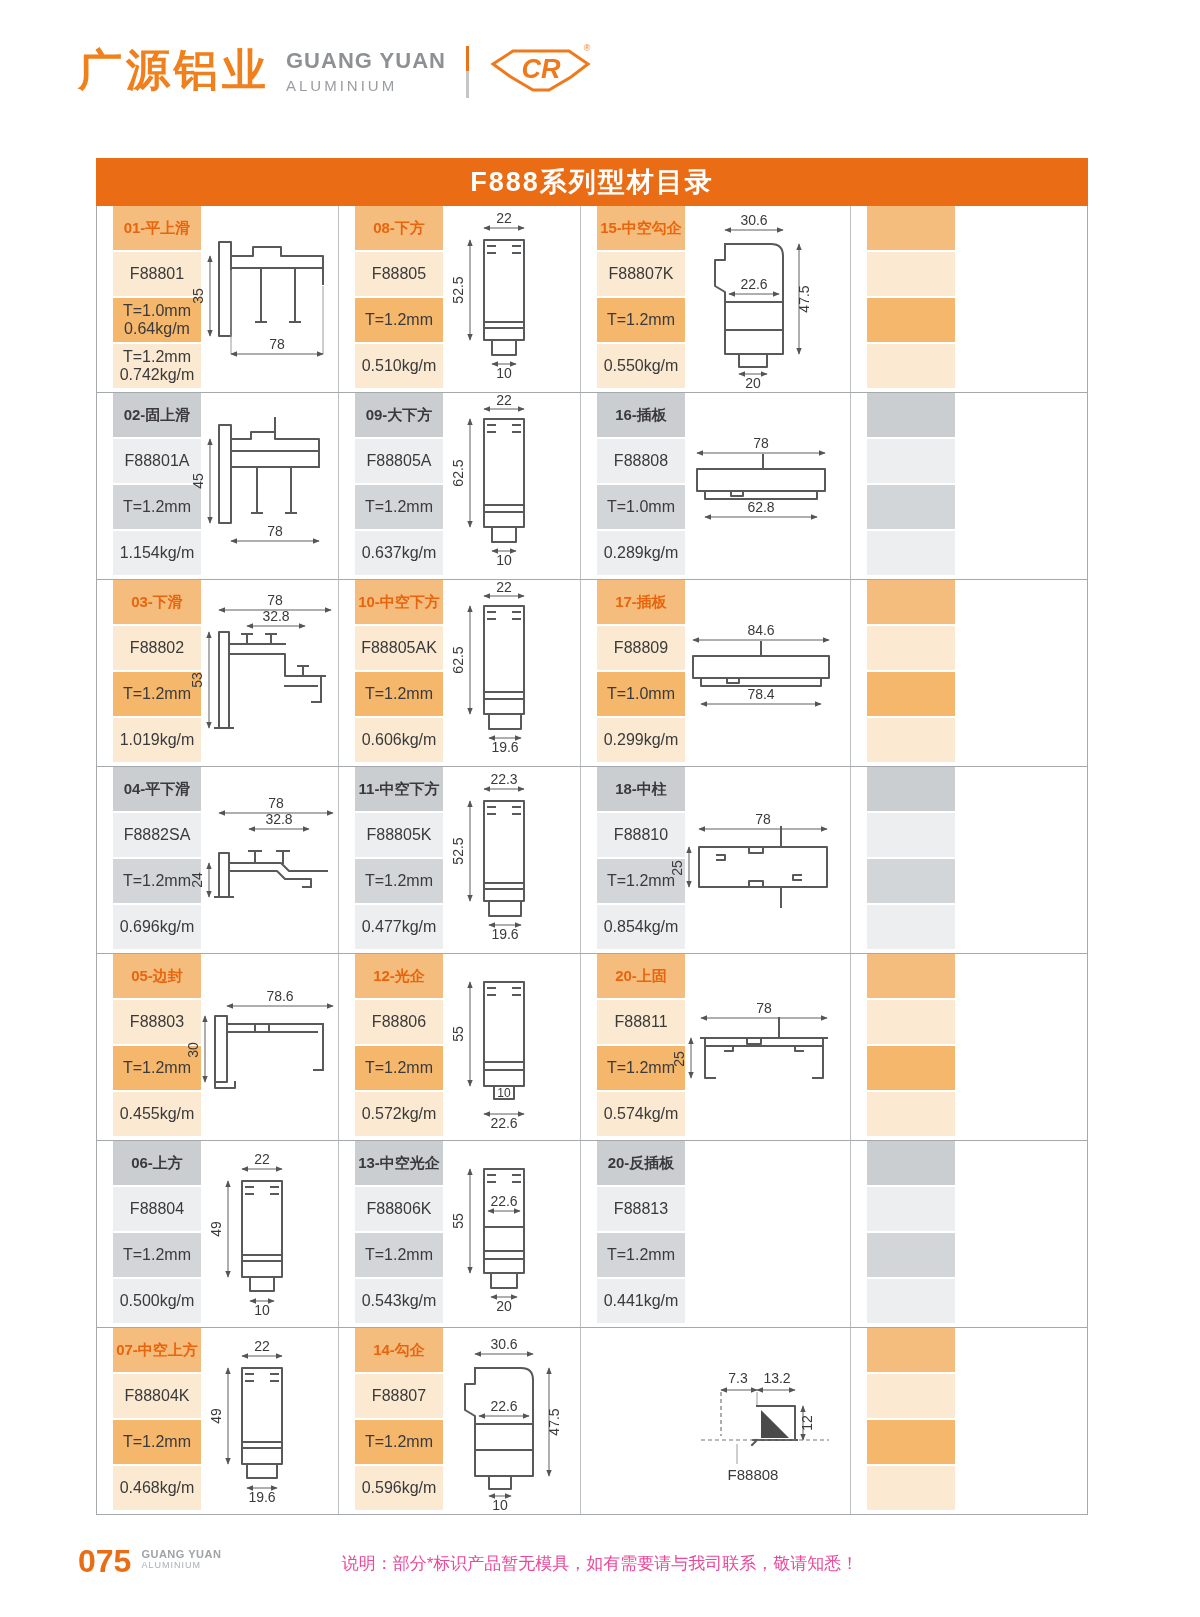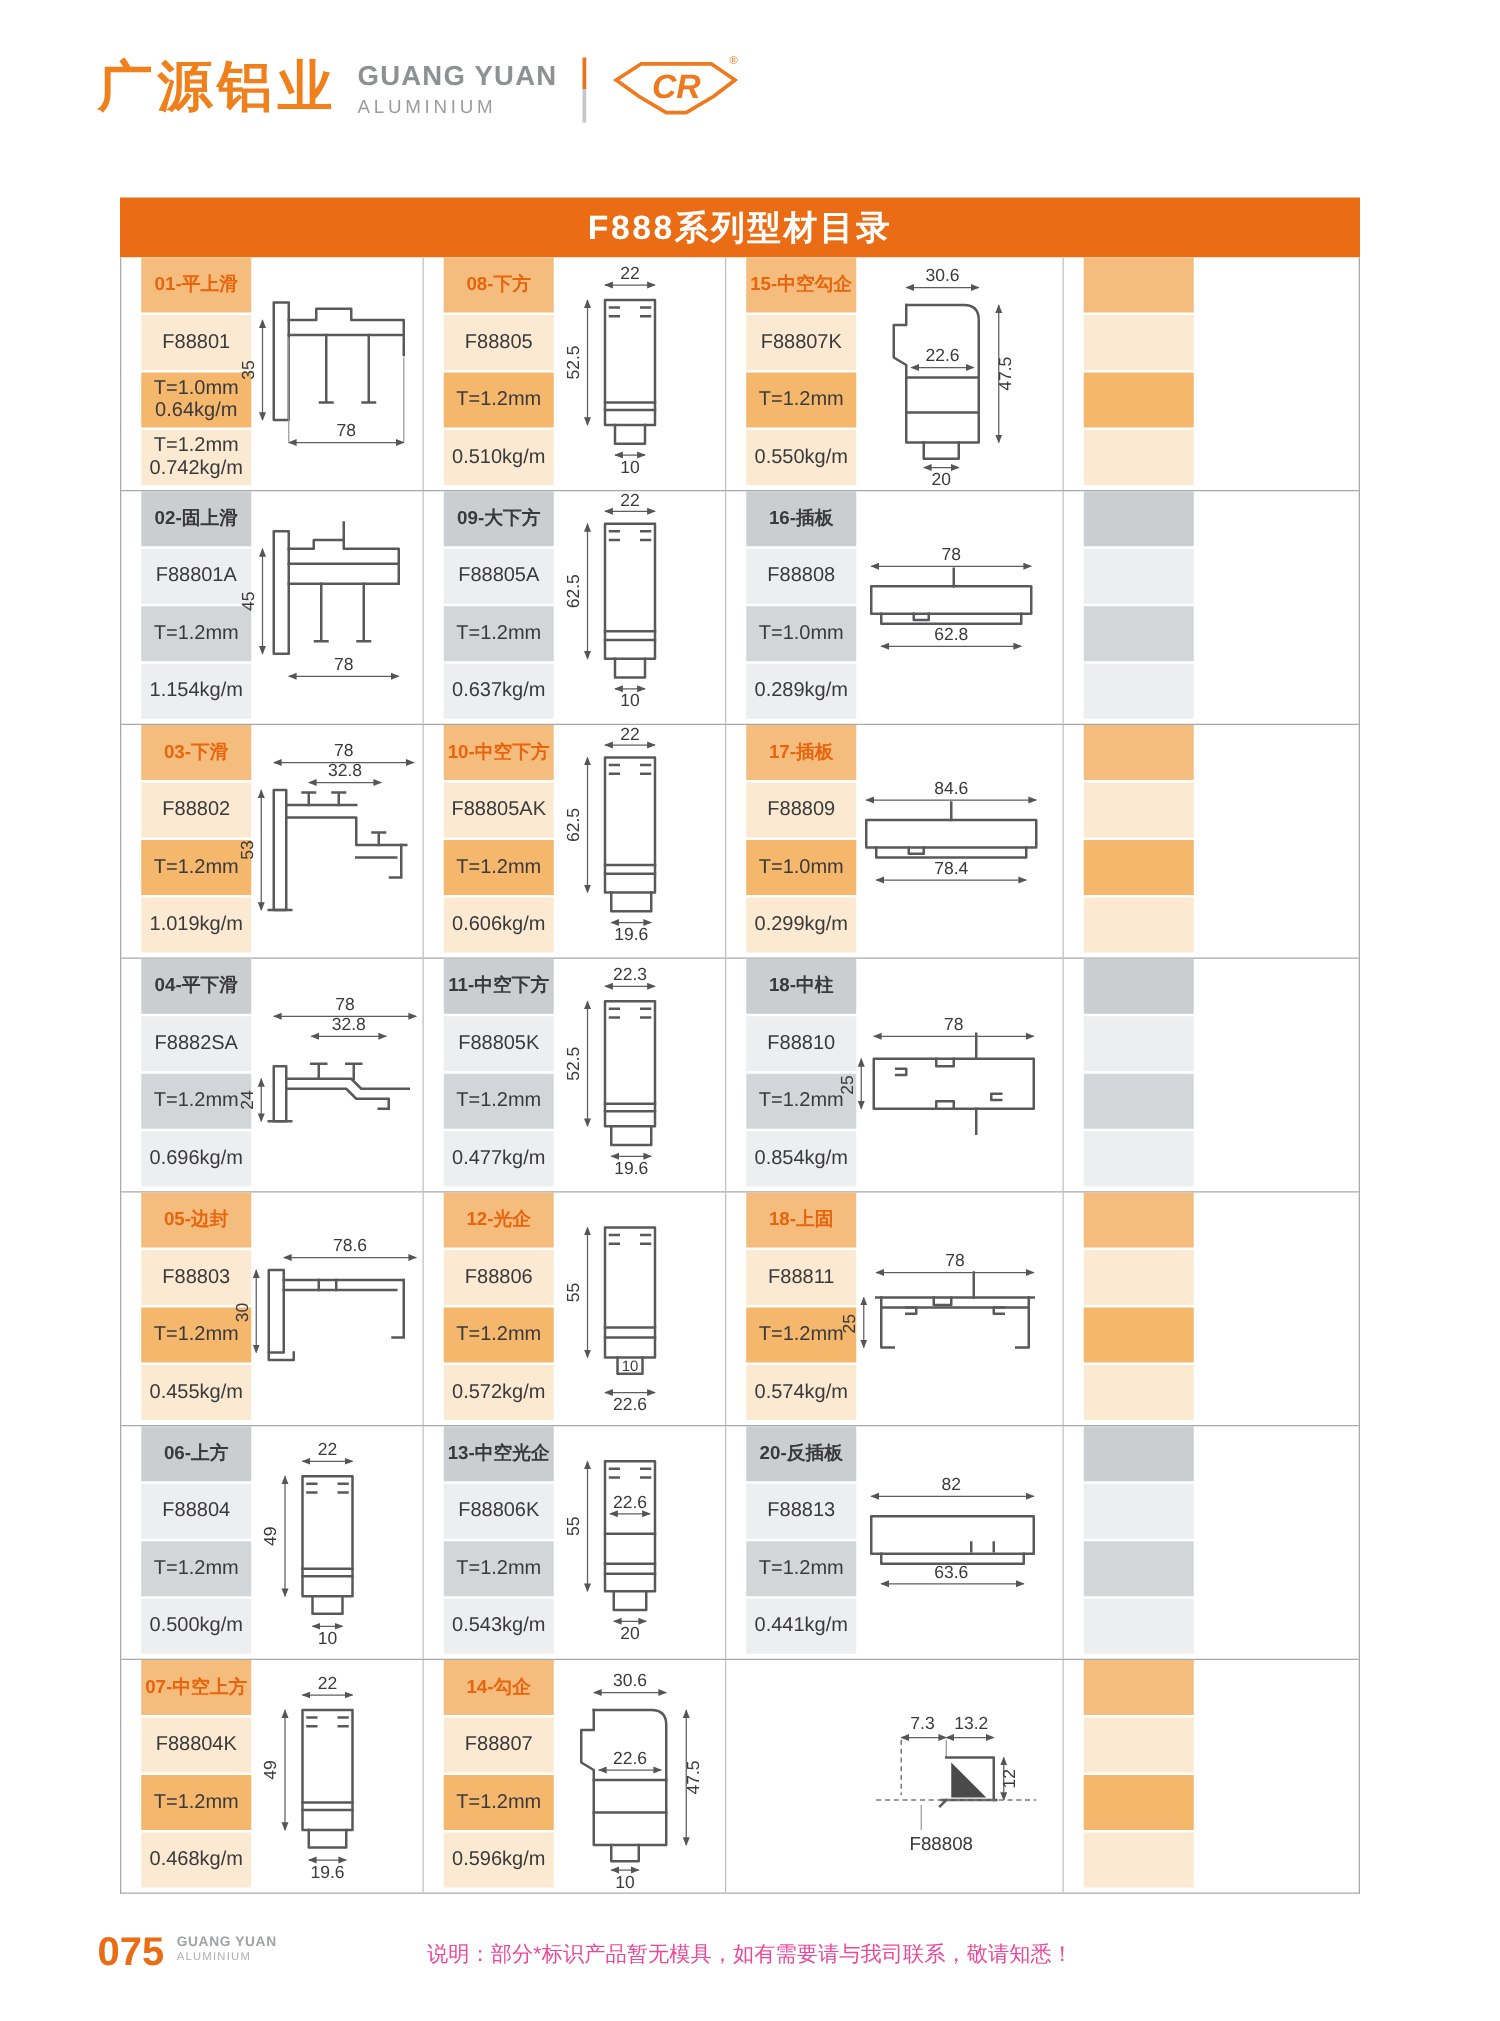--- a/index.html
+++ b/index.html
@@ -549,21 +549,21 @@
             <line class="d" x1="57" y1="160" x2="97" y2="160"></line>
             <text class="t" x="77" y="174">22.6</text>
             <line class="d" x1="43" y1="28" x2="43" y2="132"></line>
             <text class="t" transform="rotate(-90 36 80)" x="36" y="80">55</text>
           </svg>
         </div>
       </div>
       <div class="pcol w3">
         <div class="labels">
           <div class="cell c1">
-              <span class="ln">18-上固</span>
+              <span class="ln">20-上固</span>
             </div>
           <div class="cell c2">
               <span class="ln">F88811</span>
             </div>
           <div class="cell c3">
               <span class="ln">T=1.2mm</span>
             </div>
           <div class="cell c4">
               <span class="ln">0.574kg/m</span>
             </div>
@@ -662,31 +662,20 @@
             </div>
           <div class="cell c2">
               <span class="ln">F88813</span>
             </div>
           <div class="cell c3">
               <span class="ln">T=1.2mm</span>
             </div>
           <div class="cell c4">
               <span class="ln">0.441kg/m</span>
             </div>
-        </div>
-        <div class="drawing">
-          <svg viewBox="0 0 181 186">
-            <rect class="p" x="28" y="72" width="130" height="30"></rect>
-            <path class="p" d="M36,102 v8 h114 v-8"></path>
-            <path class="p" d="M108,100 v-7 M126,100 v-7"></path>
-            <line class="d" x1="28" y1="56" x2="158" y2="56"></line>
-            <text class="t" x="92" y="51">82</text>
-            <line class="d" x1="36" y1="126" x2="150" y2="126"></line>
-            <text class="t" x="92" y="121">63.6</text>
-          </svg>
         </div>
       </div>
       <div class="pcol w4">
         <div class="labels">
           <div class="cell c1"></div>
           <div class="cell c2"></div>
           <div class="cell c3"></div>
           <div class="cell c4"></div>
         </div>
       </div>

